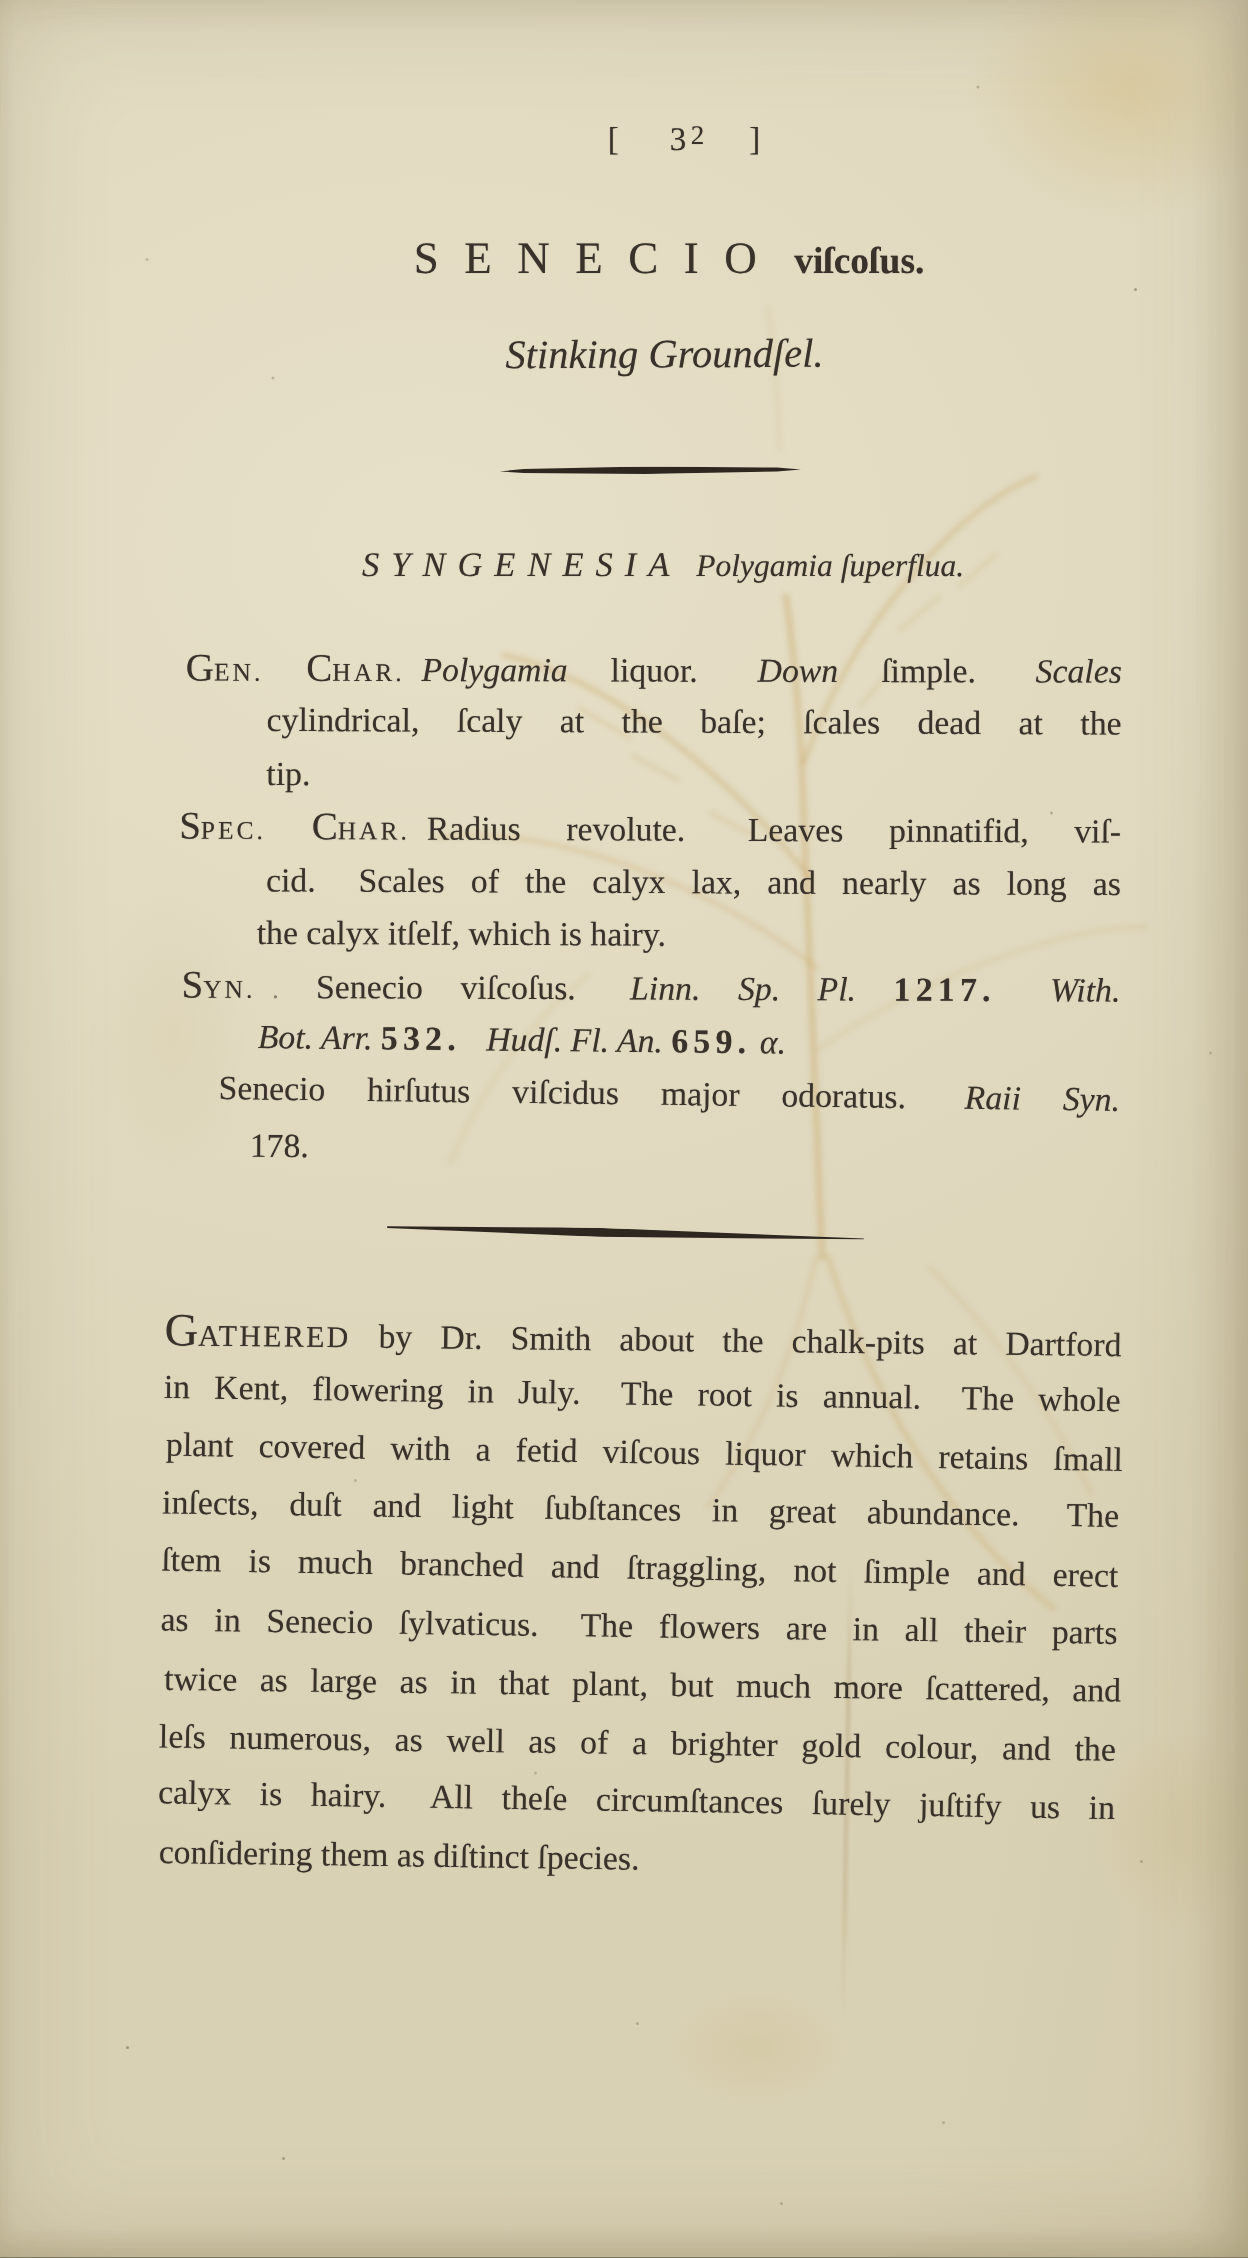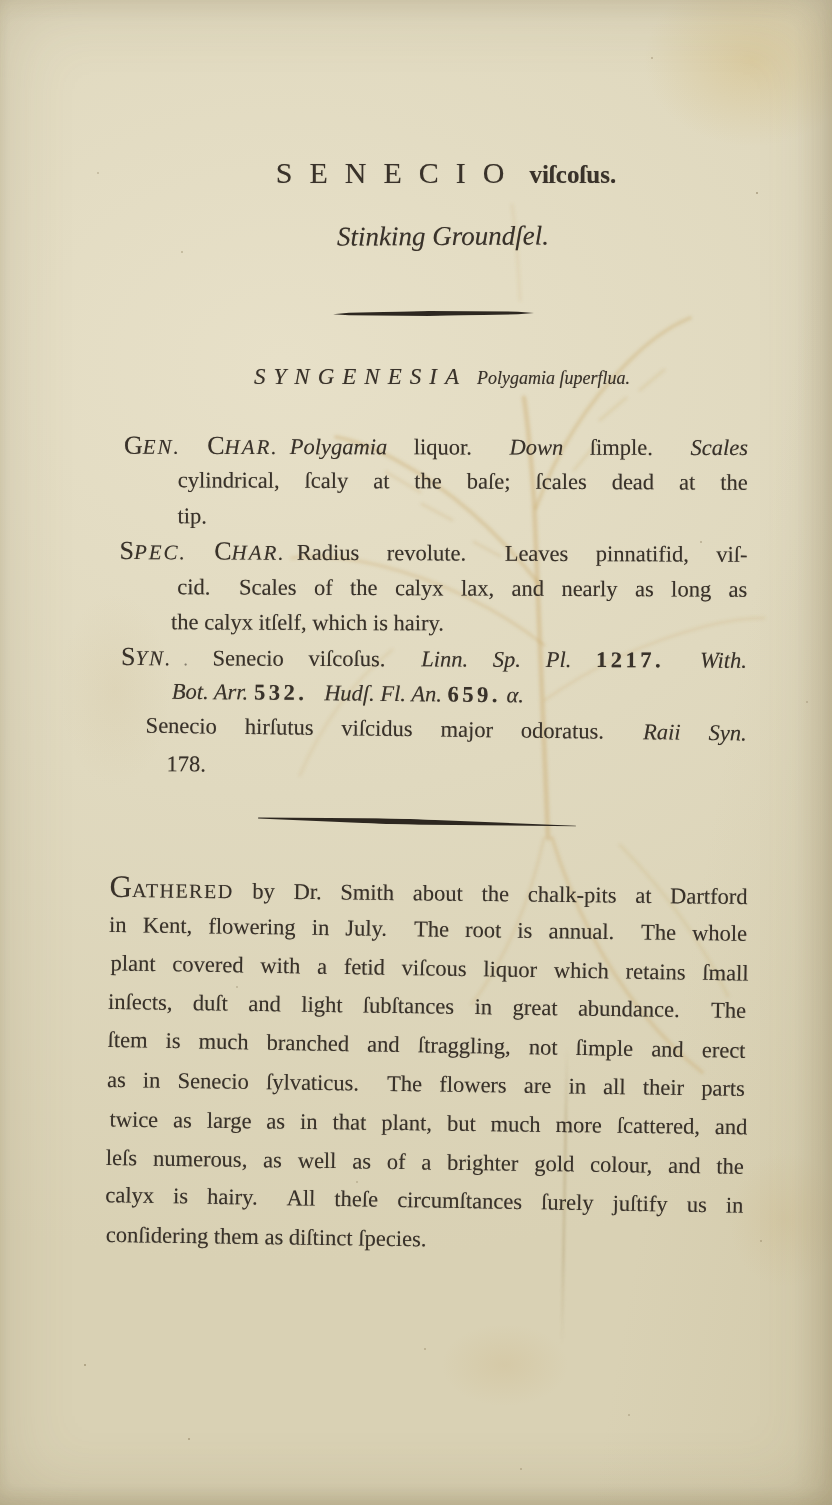--- a/index.html
+++ b/index.html
@@ -44,40 +44,40 @@
   .folio{top:80px;font-size:22px;transform:translateX(26px);}
   .s-brl{margin-right:34px;}.s-brr{margin-left:30px;}
   .s-fol3{font-size:22px;letter-spacing:2px;}
   .s-fol2{font-size:18px;position:relative;top:-4px;margin-left:1px;}
   .title{top:156px;font-size:30px;transform:translateX(16px);}
   .s-genus{letter-spacing:17px;}
   .s-species{margin-left:8px;font-size:25px;font-weight:bold;}
   .subtitle{top:221px;font-style:italic;font-size:27px;transform:translateX(13px) rotate(-0.3deg);}
   .classif{top:364px;font-style:italic;font-size:23px;transform:translateX(12px);}
   .s-classname{letter-spacing:8px;}
-  .s-ordername{margin-left:10px;font-size:18px;}
+  .s-ordername{margin-left:10px;font-size:21px;}
   .rule{position:absolute;background:#2d2720;}
   .rule1{top:311px;left:333px;width:201px;height:5px;transform:rotate(-0.3deg);
     clip-path:polygon(0 55%,8% 25%,48% 0,92% 22%,100% 50%,92% 75%,48% 100%,8% 78%);}
   .rule2{top:819px;left:258px;width:318px;height:6px;transform:rotate(1.4deg);
     clip-path:polygon(0 40%,44% 0,100% 46%,100% 56%,44% 100%,0 58%);}
   .sections{position:absolute;top:427px;left:112px;width:636px;font-size:22.5px;
     transform:rotate(0.25deg);transform-origin:0 0;}
   .sections .tl{line-height:35.4px;height:35.4px;}
   .body{position:absolute;top:867px;left:110px;width:638px;font-size:22.5px;
     transform:rotate(0.8deg);transform-origin:0 0;}
   .body .tl{line-height:38.8px;height:38.8px;}
   .tl{white-space:nowrap;}
   .j{text-align:justify;text-align-last:justify;white-space:normal;}
   .iA{padding-left:12px;}.iS{padding-left:8px;}.iY{padding-left:10px;}
   .iB{padding-left:66px;}.iC{padding-left:60px;}.iD{padding-left:61px;}
   .iE{padding-left:35px;}.iF{padding-left:56px;}
   .s-it{font-style:italic;}
   .s-c1{font-size:26px;}
-  .s-c2{font-size:21px;letter-spacing:2px;font-style:italic;}
+  .s-c2{font-size:17px;letter-spacing:2px;}
   .s-g1{font-size:31px;}
   .s-g2{font-size:20px;letter-spacing:1.5px;}
   .s-num{letter-spacing:3.5px;font-weight:bold;}
   .s-speck{opacity:.55;font-size:17px;}
   
   .sections .tl:nth-child(8){transform:rotate(.35deg);}
   .sections .tl:nth-child(9){transform:rotate(.5deg);}
   .sections .tl:nth-child(1){transform:rotate(-.12deg);}
   .body .tl:nth-child(1){transform:rotate(-.15deg);}
   .body .tl:nth-child(3){transform:rotate(.12deg) translateX(2px);}
@@ -113,20 +113,21 @@
     </g>
   </svg>
 
   <div class="stain stain-tr"></div>
   <div class="stain stain-b1"></div>
   <div class="stain stain-r1"></div>
   <div class="stain stain-l1"></div>
   <div class="crease"></div>
   <div class="specks"></div>
 
+  <div class="cline folio"><span class="s-brl">[</span><span class="s-fol3">3</span><span class="s-fol2">2</span><span class="s-brr">]</span></div>
 
   <div class="cline title"><span class="s-genus">SENECIO</span><span class="s-species">viſcoſus.</span></div>
   <div class="cline subtitle">Stinking Groundſel.</div>
 
   <div class="rule rule1"></div>
 
   <div class="cline classif"><span class="s-classname">SYNGENESIA</span><span class="s-ordername">Polygamia ſuperflua.</span></div>
 
   <div class="sections">
     <div class="tl j iA"><span class="s-c1">G</span><span class="s-c2">EN.</span><span> </span><span class="s-c1">C</span><span class="s-c2">HAR.</span><span> </span><span class="s-it">Polygamia</span><span> liquor.  </span><span class="s-it">Down</span><span> ſimple.  </span><span class="s-it">Scales</span></div>

